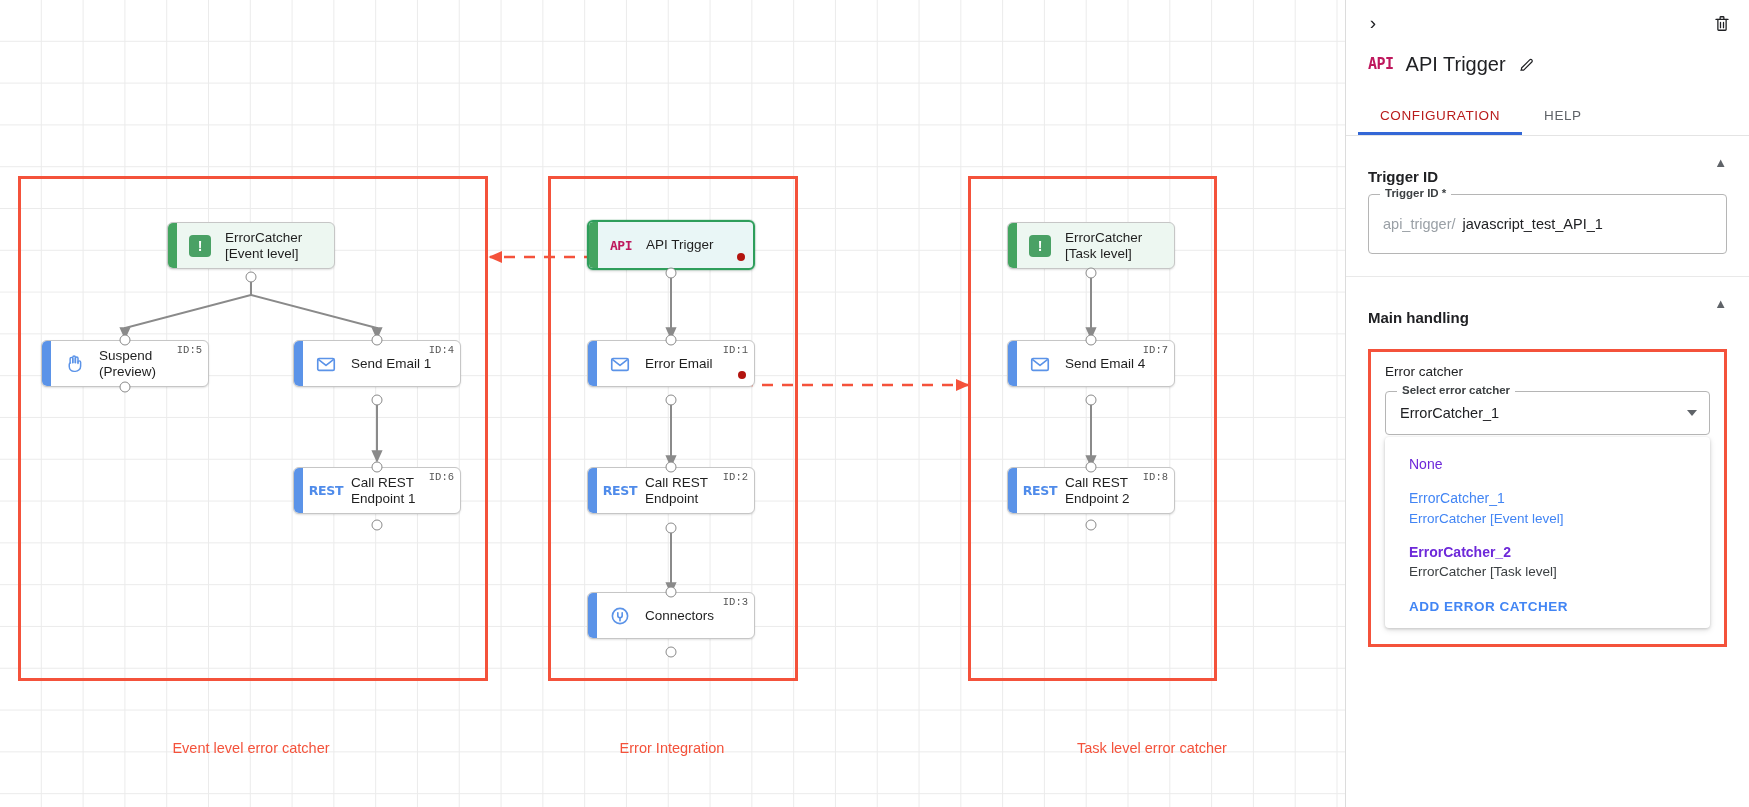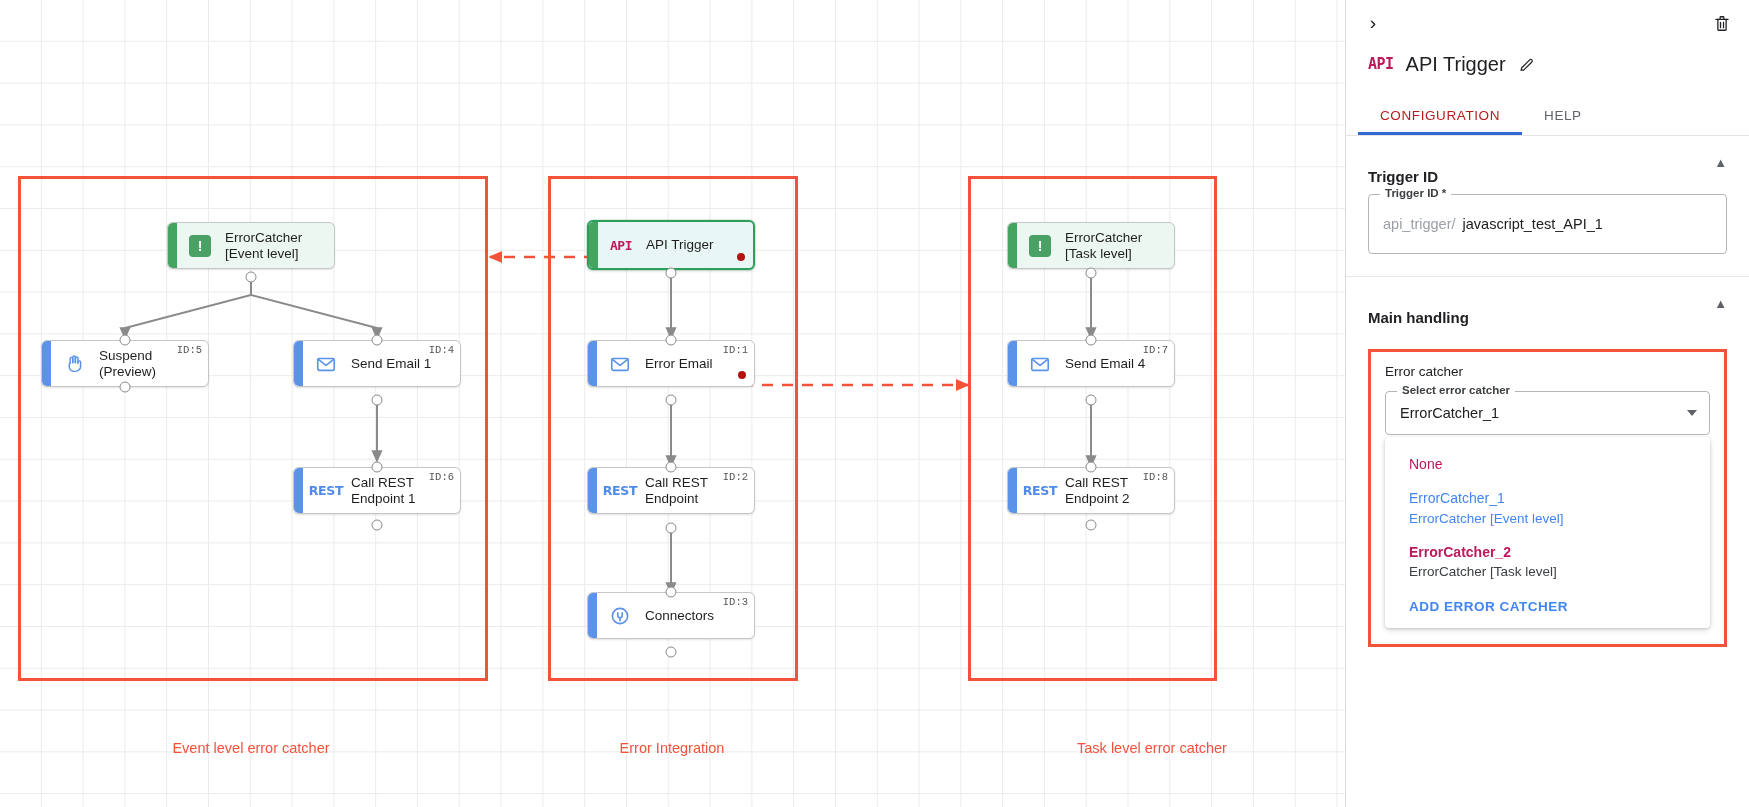--- a/index.html
+++ b/index.html
@@ -216,21 +216,21 @@
     border-top: 6px solid #5f6368;
   }
   .dropdown {
     margin-top: 2px;
     background: #fff;
     border-radius: 4px;
     box-shadow: 0 2px 6px rgba(0,0,0,.12), 0 1px 3px rgba(0,0,0,.16);
     padding: 10px 0 10px;
   }
   .dd-item { padding: 7px 24px; cursor: pointer; }
-  .dd-l1 { font-size: 14px; color: #be185d; line-height: 1.45; }
+  .dd-l1 { font-size: 14px; color: #6d28d9; line-height: 1.45; }
   .dd-l2 { font-size: 13.5px; color: #3c4043; line-height: 1.45; }
   .dd-item.sel .dd-l1, .dd-item.sel .dd-l2 { color: #4285f4; }
   .dd-item.bold .dd-l1 { font-weight: 700; }
   .dd-action {
     padding: 10px 24px 4px;
     font-size: 13.5px;
     letter-spacing: .5px;
     color: #4285f4;
     font-weight: 600;
     cursor: pointer;

